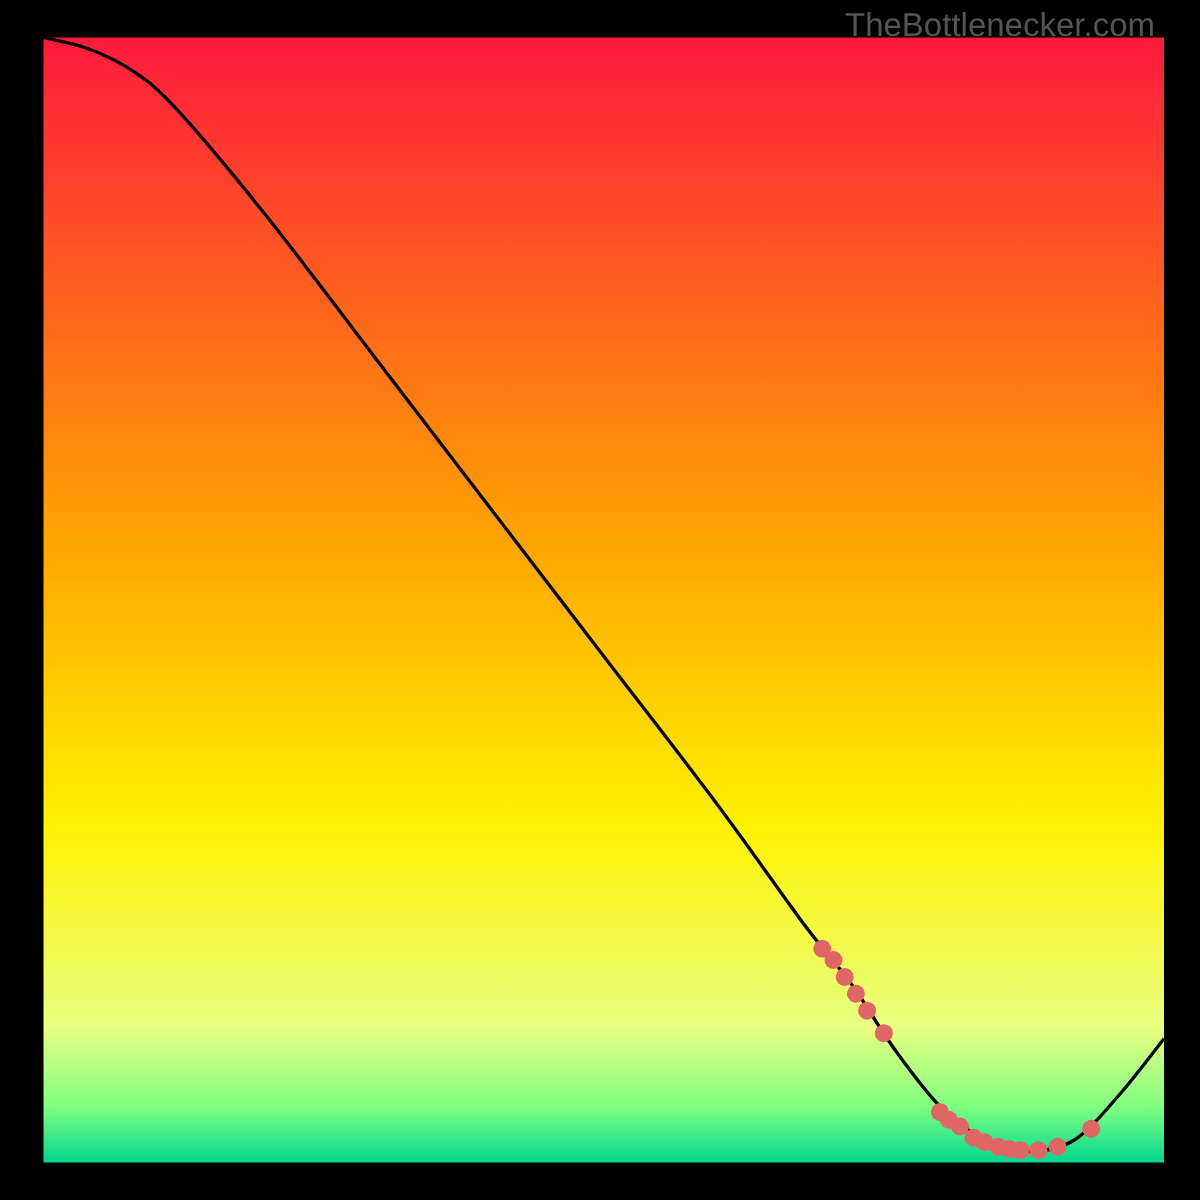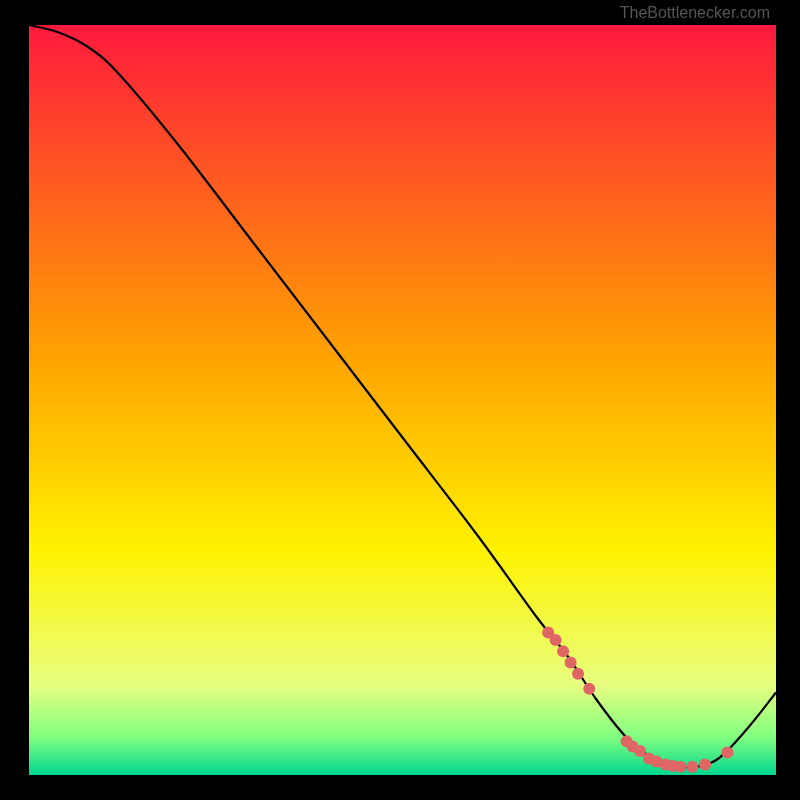--- a/index.html
+++ b/index.html
@@ -16,21 +16,21 @@
     top: 0;
     left: 0;
     width: 800px;
     height: 800px;
   }
   .watermark {
     position: absolute;
     top: 4px;
     right: 30px;
     color: #555555;
-    font-size: 16px;
+    font-size: 22px;
     font-weight: 500;
     z-index: 10;
   }
   svg {
     display: block;
   }
 </style>
 </head>
 <body>
 

